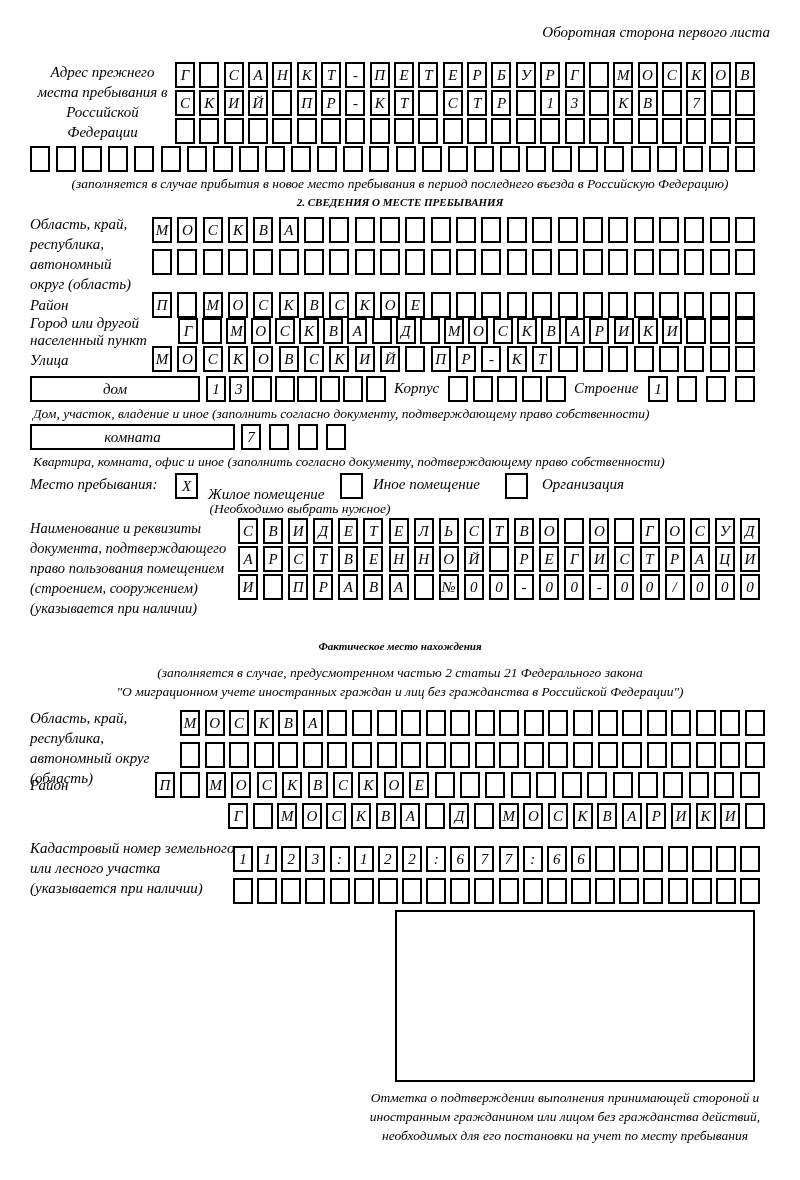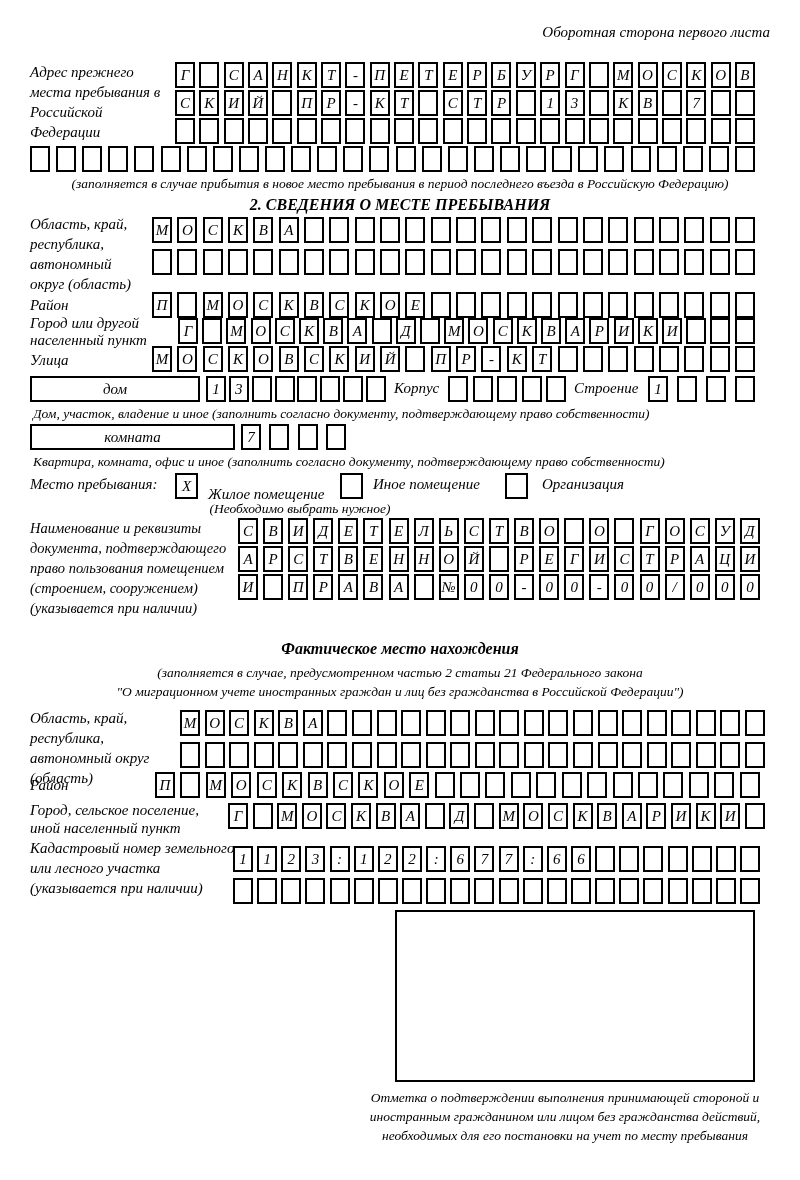--- a/index.html
+++ b/index.html
@@ -12,33 +12,33 @@
   .flabel{ font-size:15px; line-height:20px; }
   .cellrow{ display:flex; justify-content:space-between; }
   .cell{ width:20px; height:26px; flex:none; border:2px solid var(--ink);
          font-size:15px; line-height:22px; text-align:center; }
   .widebox{ height:26px; border:2px solid var(--ink); text-align:center;
             font-size:15px; line-height:22px; }
   .checkbox{ width:23px; height:26px; border:2px solid var(--ink); text-align:center;
              font-size:15px; line-height:22px; }
   .note{ font-size:13.5px; text-align:center; }
   .note-left{ font-size:13.5px; text-align:left; }
-  .title{ font-size:16px; font-weight:bold; text-align:center; }
+  .title{ font-size:11px; font-weight:bold; text-align:center; }
   .inline-label{ font-size:15px; }
   .stamp-box{ border:2px solid var(--ink); }
   .stamp-caption{ font-size:13.5px; line-height:19px; text-align:center; }
 </style>
 </head>
 <body>
 
 <div class="page">
 
   <div class="abs corner" style="top:24px; right:30px; width:300px;">Оборотная сторона первого листа</div>
 
-  <div class="abs flabel" style="left:30px; top:62px; width:145px;">Адрес прежнего места пребывания в Российской Федерации</div>
+  <div class="abs flabel" style="left:30px; top:62px; width:145px;text-align:center;">Адрес прежнего места пребывания в Российской Федерации</div>
   <div class="abs cellrow" style="left:175px; top:62px;  width:580px;">
       <div class="cell">Г</div>
       <div class="cell"></div>
       <div class="cell">С</div>
       <div class="cell">А</div>
       <div class="cell">Н</div>
       <div class="cell">К</div>
       <div class="cell">Т</div>
       <div class="cell">-</div>
       <div class="cell">П</div>
@@ -478,21 +478,20 @@
       <div class="cell"></div>
       <div class="cell"></div>
       <div class="cell"></div>
       <div class="cell"></div>
       <div class="cell"></div>
       <div class="cell"></div>
       <div class="cell"></div>
       <div class="cell"></div>
     </div>
 
-  <div class="abs flabel" style="left:30px; top:801px; width:198px; line-height:18px;">Город, сельское поселение, иной населенный пункт</div>
   <div class="abs cellrow" style="left:228px; top:803px; width:537px;">
       <div class="cell">Г</div>
       <div class="cell"></div>
       <div class="cell">М</div>
       <div class="cell">О</div>
       <div class="cell">С</div>
       <div class="cell">К</div>
       <div class="cell">В</div>
       <div class="cell">А</div>
       <div class="cell"></div>

